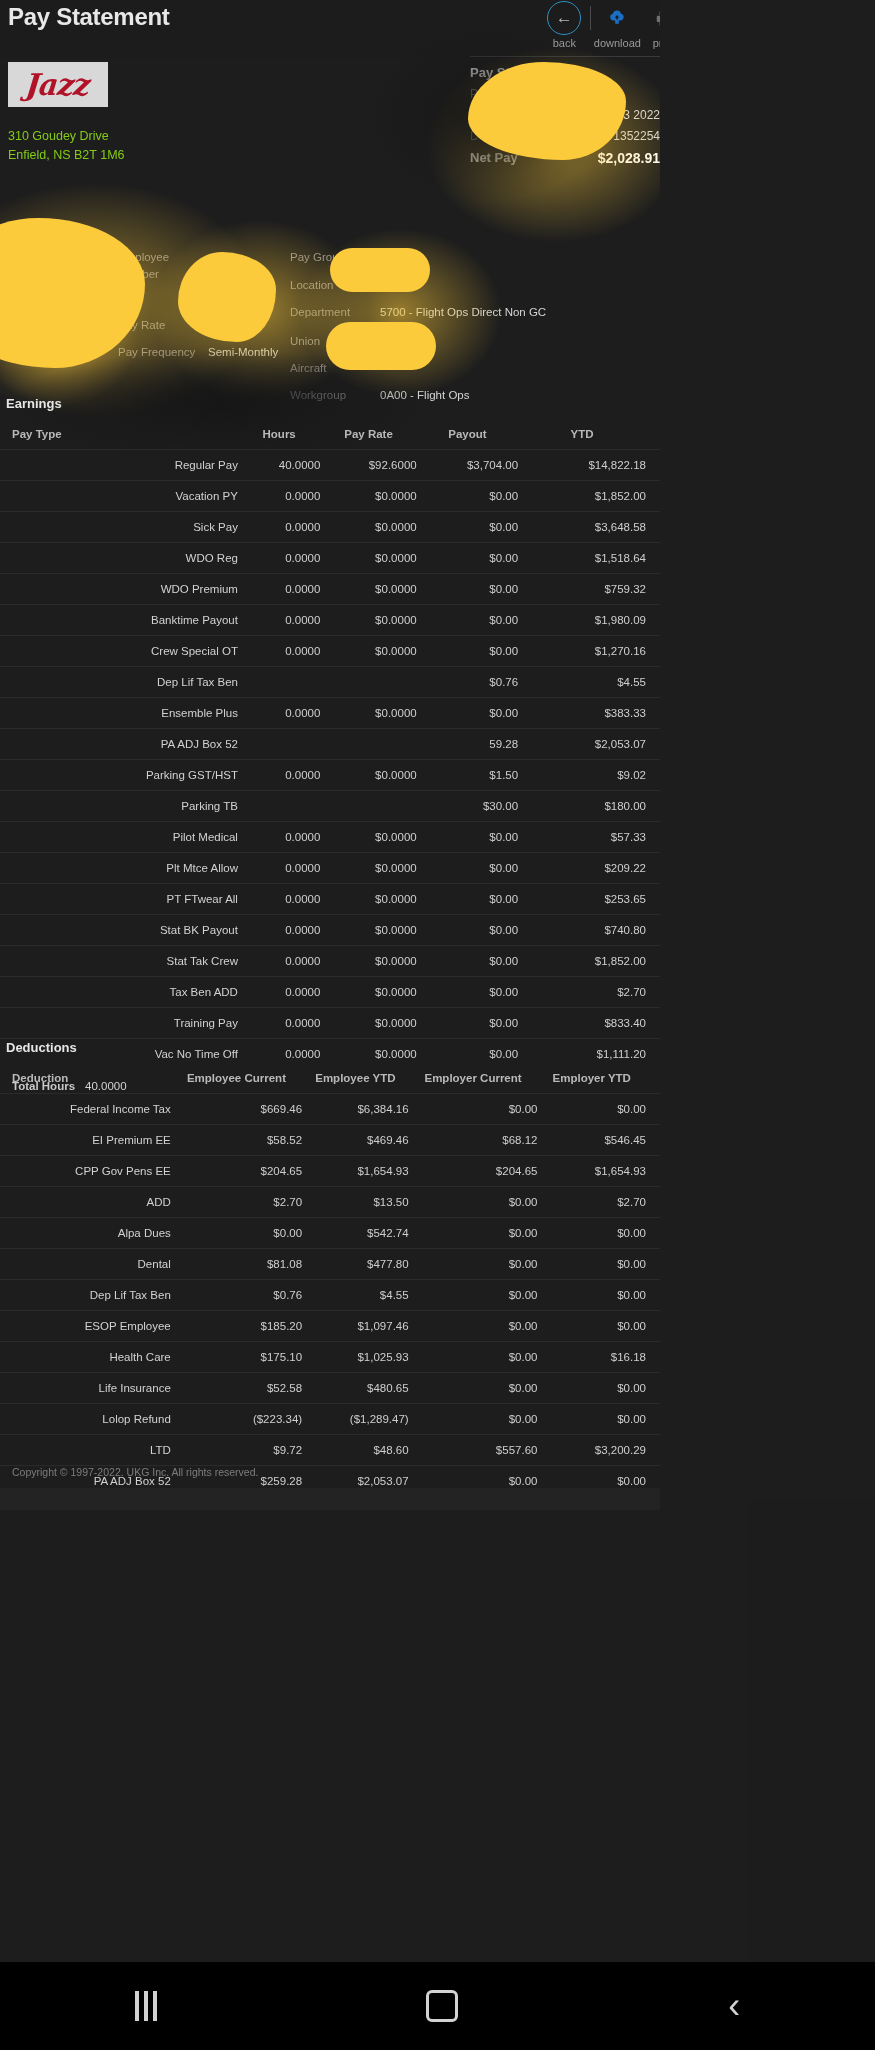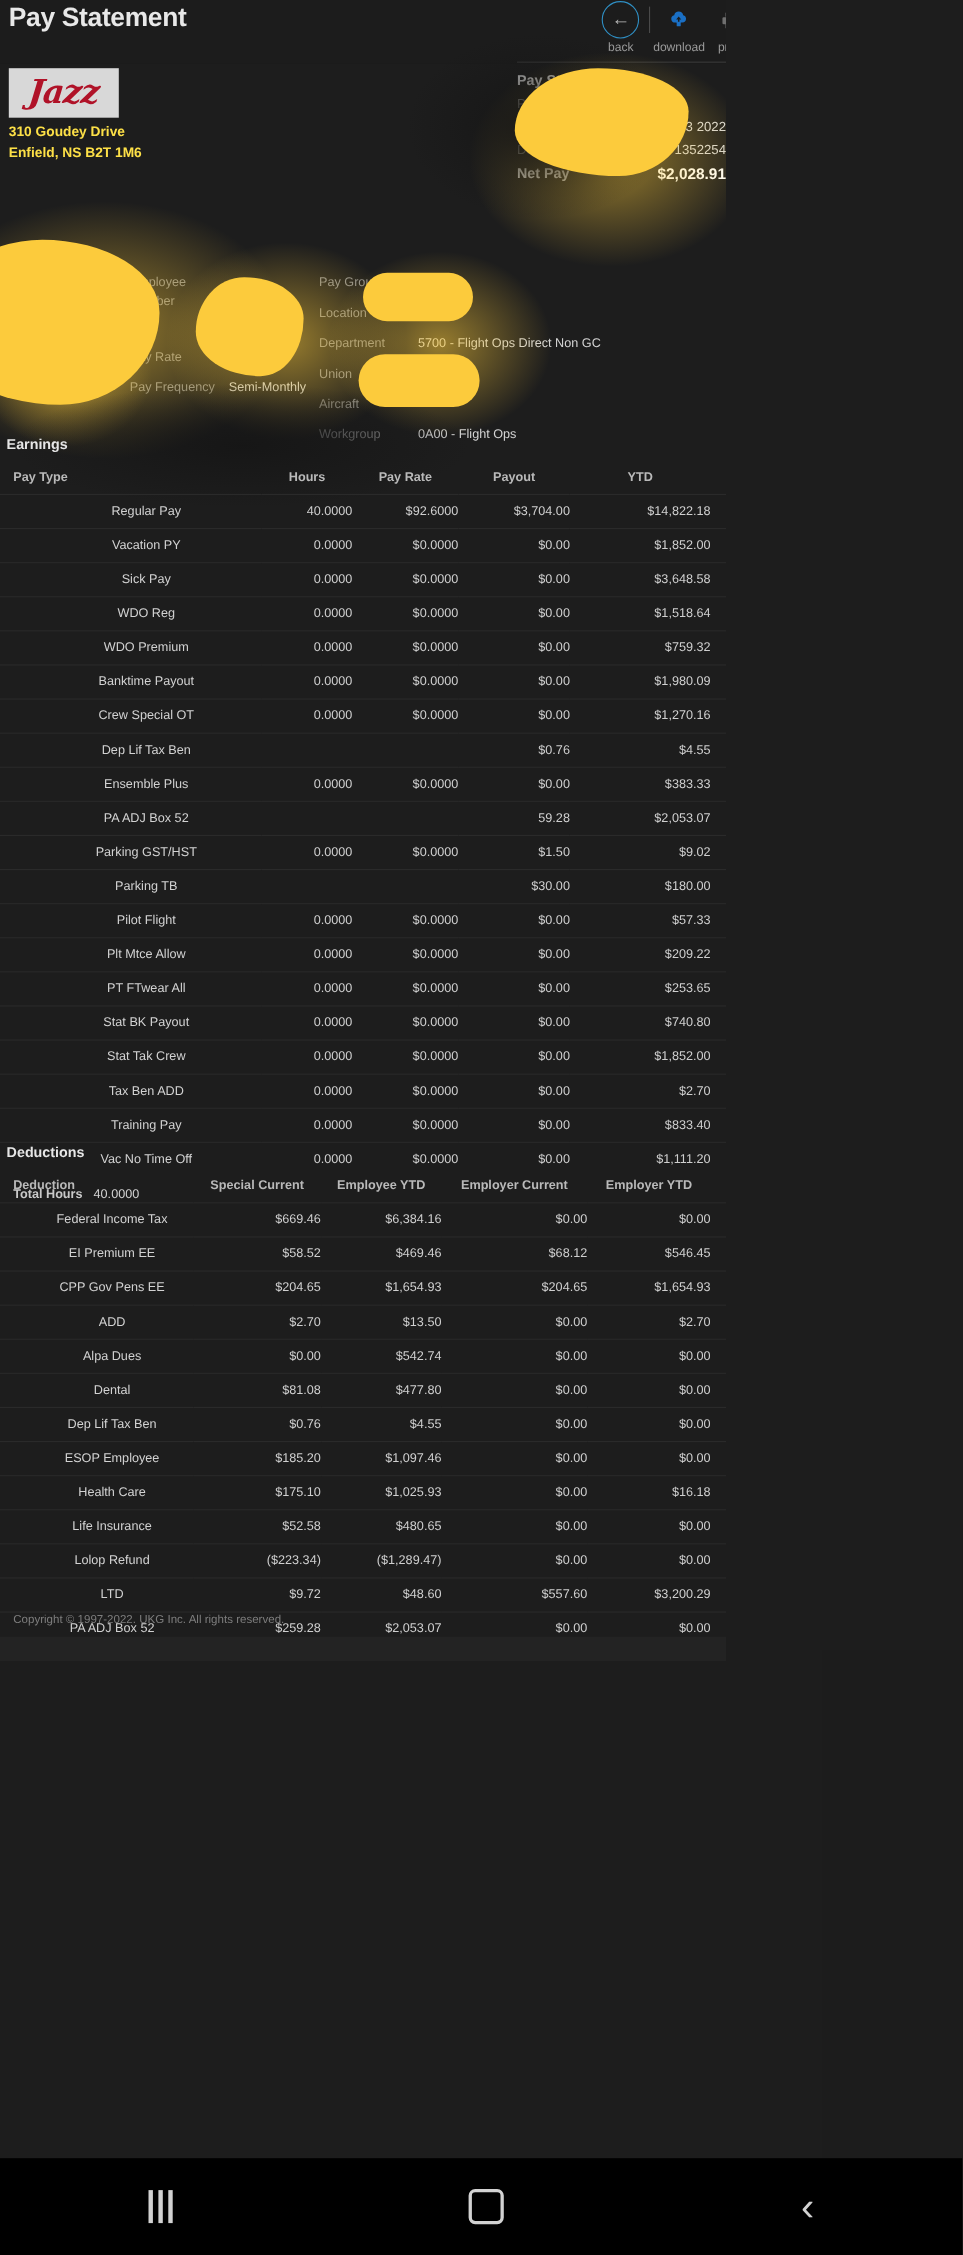--- a/index.html
+++ b/index.html
@@ -50,21 +50,21 @@
   .logo {
     width: 100px; height: 45px; background: #d8d8d8;
     display: flex; align-items: center; justify-content: center;
     overflow: hidden;
   }
   .logo .wordmark {
     font-family: "DejaVu Serif", serif; font-style: italic;
     font-size: 30px; font-weight: bold; color: #b01228;
     letter-spacing: -1px; transform: skewX(-6deg);
   }
-  .addr { margin-top: 4px; font-size: 12.5px; color: #fde047; line-height: 19px; font-weight: bold; }
+  .addr { margin-top: 20px; font-size: 12.5px; color: #84cc16; line-height: 19px; }
 
   
   .summary-card {
     position: absolute; left: 470px; top: 56px; width: 190px;
     border-top: 1px solid #3a3a3a;
     padding-top: 8px;
   }
   .summary-title { font-size: 13px; font-weight: bold; color: #e2e2e2; margin-bottom: 7px; }
   .srow { display: flex; justify-content: space-between; align-items: flex-start; margin-bottom: 7px; font-size: 12px; }
   .srow .k { color: #9d9d9d; }
@@ -109,21 +109,21 @@
   table.paytable { width: 100%; border-collapse: collapse; }
   table.paytable th {
     font-size: 11.5px; font-weight: bold; color: #b9b9b9;
     padding: 7px 0 9px 0; text-align: center; white-space: nowrap;
   }
   table.paytable th:first-child { text-align: left; padding-left: 12px; }
   table.paytable td {
     font-size: 11.5px; color: #cfcfcf; padding: 9px 0;
     text-align: right; border-top: 1px solid #2a2a2a; white-space: nowrap;
   }
-  table.paytable td:first-child { text-align: center; padding-left: 28px; color: #d2d2d2; }
+  table.paytable td:first-child { text-align: right; padding-left: 28px; color: #d2d2d2; }
   table.paytable td:last-child, table.paytable th:last-child { padding-right: 14px; }
 
   #earnings-wrap { position: absolute; left: 0; top: 396px; width: 660px; }
   #earnings-wrap .section-h { margin-bottom: 10px; }
   .total-hours {
     font-size: 11.5px; color: #b6b6b6; padding: 11px 0 0 12px;
   }
   .total-hours b { font-weight: bold; color: #c9c9c9; }
   .total-hours span { color: #d2d2d2; margin-left: 10px; }
 
@@ -435,21 +435,21 @@
             <td>$9.02</td>
           </tr>
           <tr>
             <td>Parking TB</td>
             <td></td>
             <td></td>
             <td>$30.00</td>
             <td>$180.00</td>
           </tr>
           <tr>
-            <td>Pilot Flight</td>
+            <td>Pilot Medical</td>
             <td>0.0000</td>
             <td>$0.0000</td>
             <td>$0.00</td>
             <td>$57.33</td>
           </tr>
           <tr>
             <td>Plt Mtce Allow</td>
             <td>0.0000</td>
             <td>$0.0000</td>
             <td>$0.00</td>
@@ -503,21 +503,21 @@
       <b>Total Hours</b><span>40.0000</span>
     </div>
   </div>
 
   <div id="deductions-wrap">
     <div class="section-h">Deductions</div>
     <table class="paytable">
       <thead>
         <tr>
           <th>Deduction</th>
-          <th>Special Current</th>
+          <th>Employee Current</th>
           <th>Employee YTD</th>
           <th>Employer Current</th>
           <th>Employer YTD</th>
         </tr>
       </thead>
       <tbody id="deductions-body">
           <tr>
             <td>Federal Income Tax</td>
             <td>$669.46</td>
             <td>$6,384.16</td>

